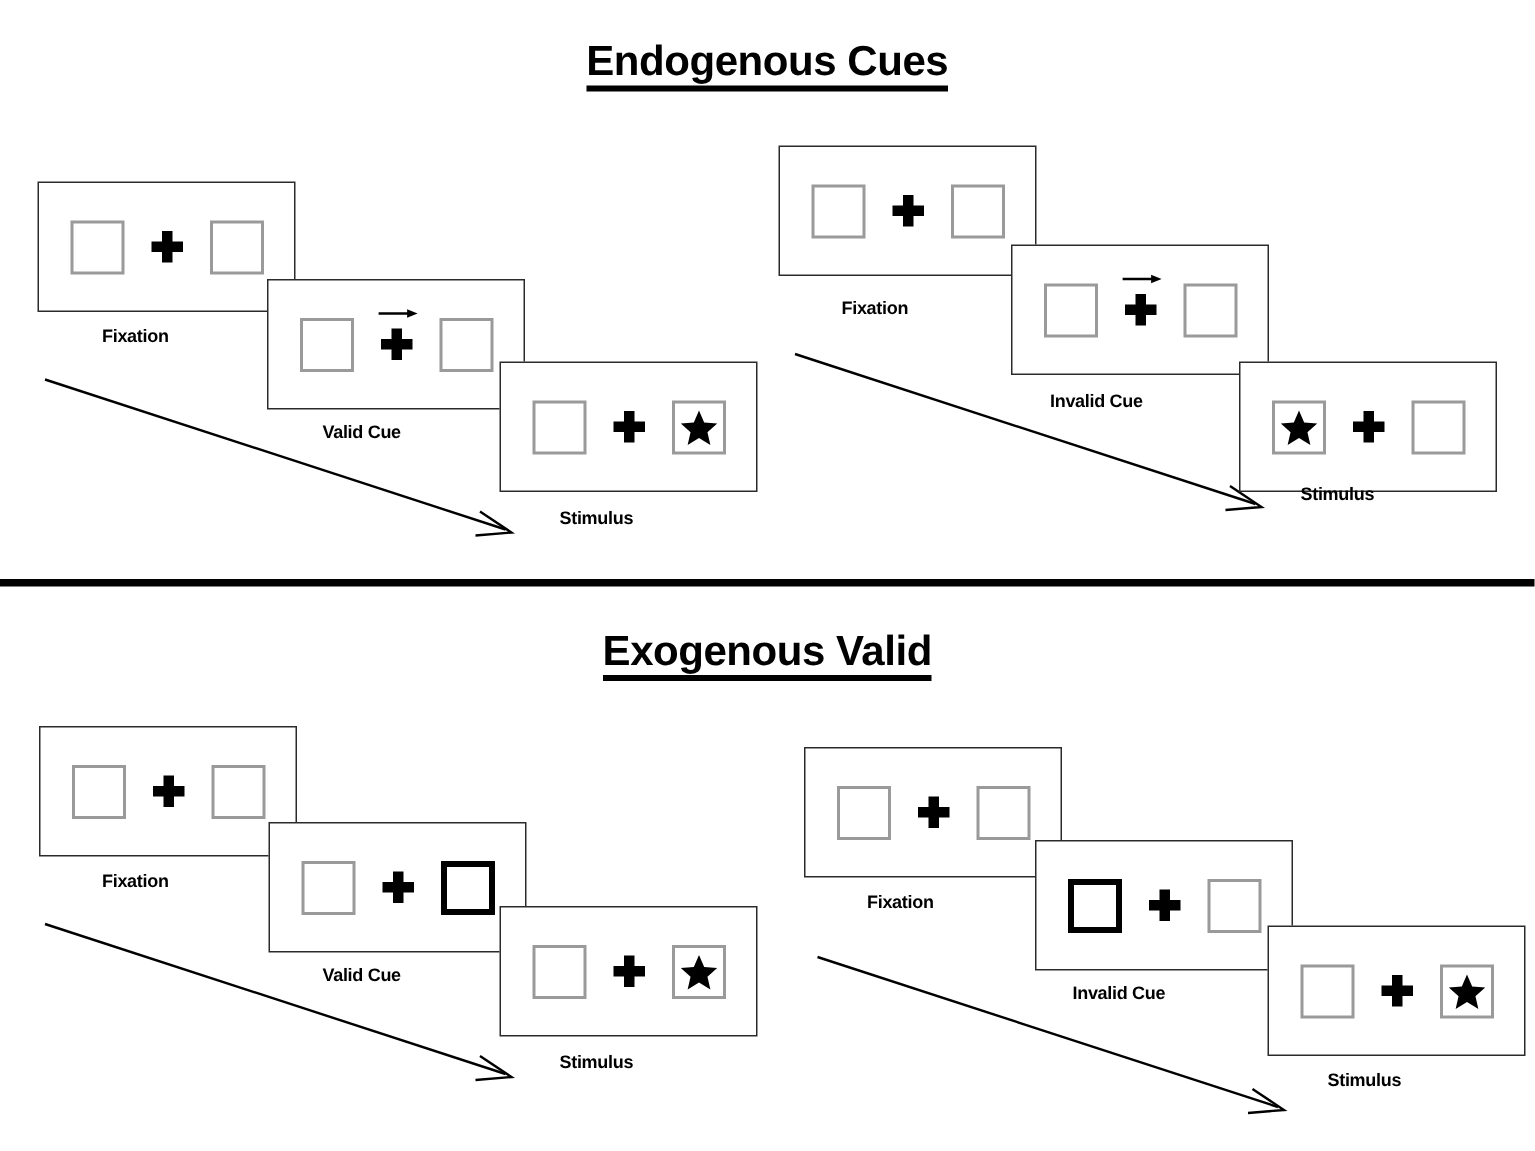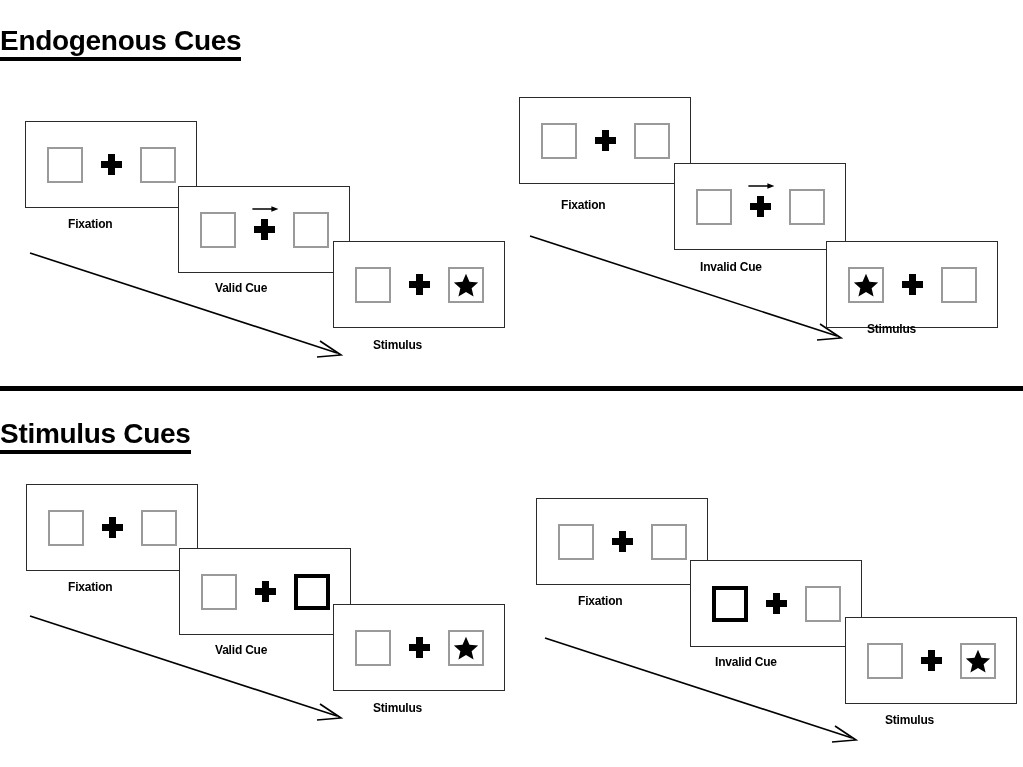--- a/index.html
+++ b/index.html
@@ -12,21 +12,21 @@
     height: 767px;
     position: relative;
     font-family: "Liberation Sans", sans-serif;
     overflow: hidden;
   }
 
   
   .section-title {
     position: absolute;
     width: 100%;
-    text-align: left;
+    text-align: center;
     font-size: 28px;
     font-weight: bold;
     color: #000;
     letter-spacing: -0.3px;
   }
   .section-title span {
     border-bottom: 4px solid #000;
     padding-bottom: 1px;
   }
 
@@ -217,21 +217,21 @@
     </div>
     <div class="plus"></div>
     <div class="sq blank"></div>
   </div>
 </div>
 <div class="caption" style="left:867px; top:322px;">Stimulus</div>
 
 <div class="divider" style="top:386px;"></div>
 
 <div class="section-title" style="left:0; top:418px;">
-  <span>Stimulus Cues</span>
+  <span>Exogenous Valid</span>
 </div>
 
 <svg class="flow-arrow" style="left:25px; top:608px; width:330px; height:120px;" viewBox="0 0 330 120">
   <line x1="5" y1="8" x2="312" y2="108" stroke="#000" stroke-width="1.6"></line>
   <path d="M295 96 L316 110 L292 112" fill="none" stroke="#000" stroke-width="1.6"></path>
 </svg>
 
 <div class="frame" style="left:26px; top:484px; width:172px; height:87px;">
   <div class="frame-inner">
     <div class="sq blank"></div>

